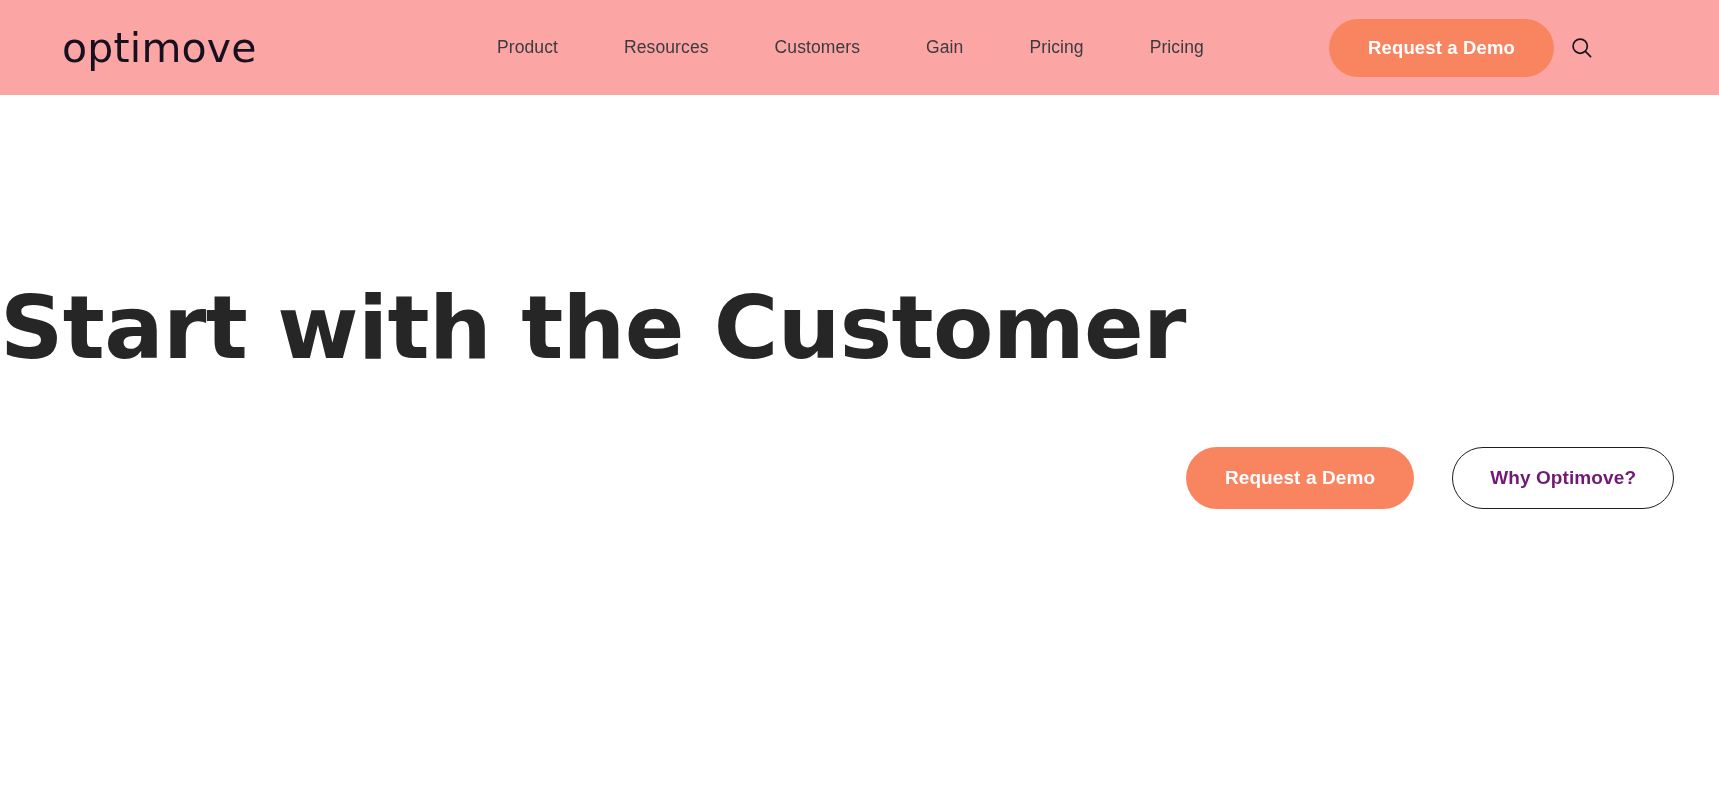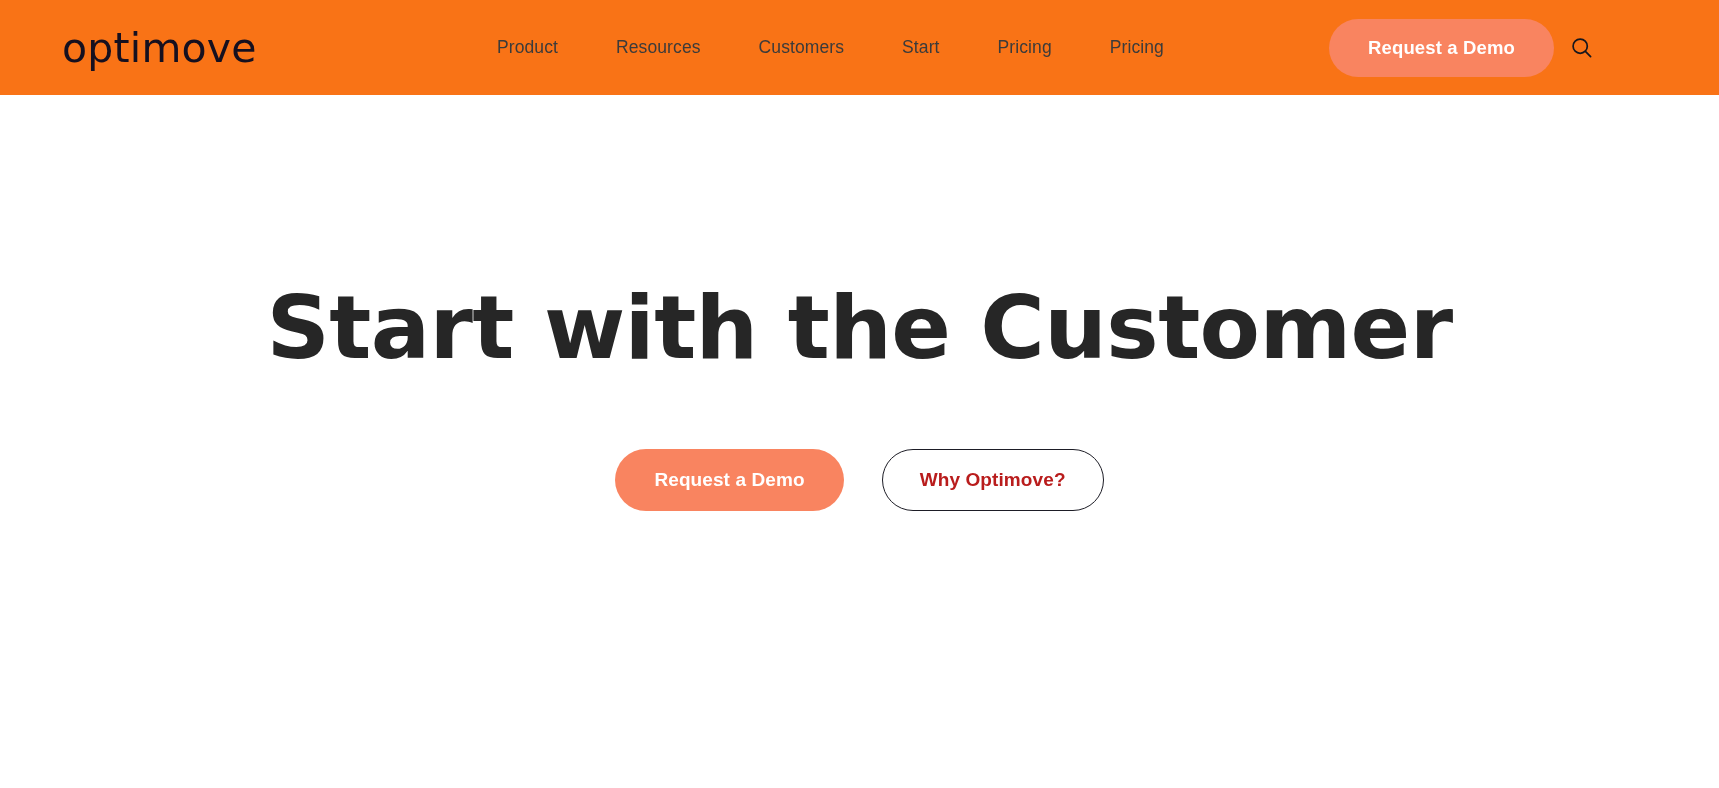--- a/index.html
+++ b/index.html
@@ -26,21 +26,21 @@
 
   
   .site-header {
     position: absolute;
     top: 0;
     left: 0;
     width: 1719px;
     height: 95px;
     display: flex;
     align-items: center;
-    background: #f97316;
+    background: #fca5a5;
   }
 
   .brand-logo {
     position: absolute;
     left: 62px;
     top: 50%;
     transform: translateY(-50%);
     font-size: 41px;
     line-height: 1;
     letter-spacing: 0.2px;
@@ -51,21 +51,21 @@
     white-space: nowrap;
   }
 
   .main-nav {
     position: absolute;
     left: 497px;
     top: 50%;
     transform: translateY(-50%);
     display: flex;
     align-items: center;
-    gap: 8px;
+    gap: 16px;
   }
 
   .nav-link {
     display: block;
     font-size: 17.5px;
     line-height: 1;
     font-weight: 400;
     color: #3b3b3b;
     text-decoration: none;
     padding: 10px 0;
@@ -115,22 +115,21 @@
   .search-button svg { display: block; }
 
   
   .hero {
     position: absolute;
     top: 95px;
     left: 0;
     width: 1719px;
     height: 693px;
     display: flex;
-    flex-direction: column;
-    align-items: center;
+    flex-direction: row;
   }
 
   .hero-headline {
     margin-top: 183px;
     text-align: center;
     color: #262626;
     font-family: "DejaVu Sans", "Liberation Sans", sans-serif;
     font-size: 88px;
     font-weight: 700;
     line-height: 99px;
@@ -164,39 +163,39 @@
 
   .btn-primary {
     background: #f98460;
     color: #ffffff;
     border: none;
     padding: 0 39px;
   }
 
   .btn-secondary {
     background: #ffffff;
-    color: #b91c1c;
+    color: #701a75;
     border: 1.6px solid #1d1d26;
     padding: 0 37px;
   }
 </style>
 </head>
 <body>
 
 <div class="page">
 
   <header class="site-header">
 
     <a class="brand-logo" href="#">optimove</a>
 
     <nav class="main-nav">
       <a class="nav-link" href="#">Product</a>
       <a class="nav-link" href="#">Resources</a>
       <a class="nav-link" href="#">Customers</a>
-      <a class="nav-link" href="#">Start</a>
+      <a class="nav-link" href="#">Gain</a>
       <a class="nav-link" href="#">Pricing</a>
       <a class="nav-link" href="#">Pricing</a>
     </nav>
 
     <button class="header-demo-btn" type="button">Request a Demo</button>
 
     <button class="search-button" type="button">
       <span>
         <svg width="24" height="24" viewBox="0 0 24 24" fill="none" xmlns="http://www.w3.org/2000/svg" aria-hidden="true">
           <circle cx="10.2" cy="10.2" r="7.1" stroke="#16161d" stroke-width="1.7"></circle>

